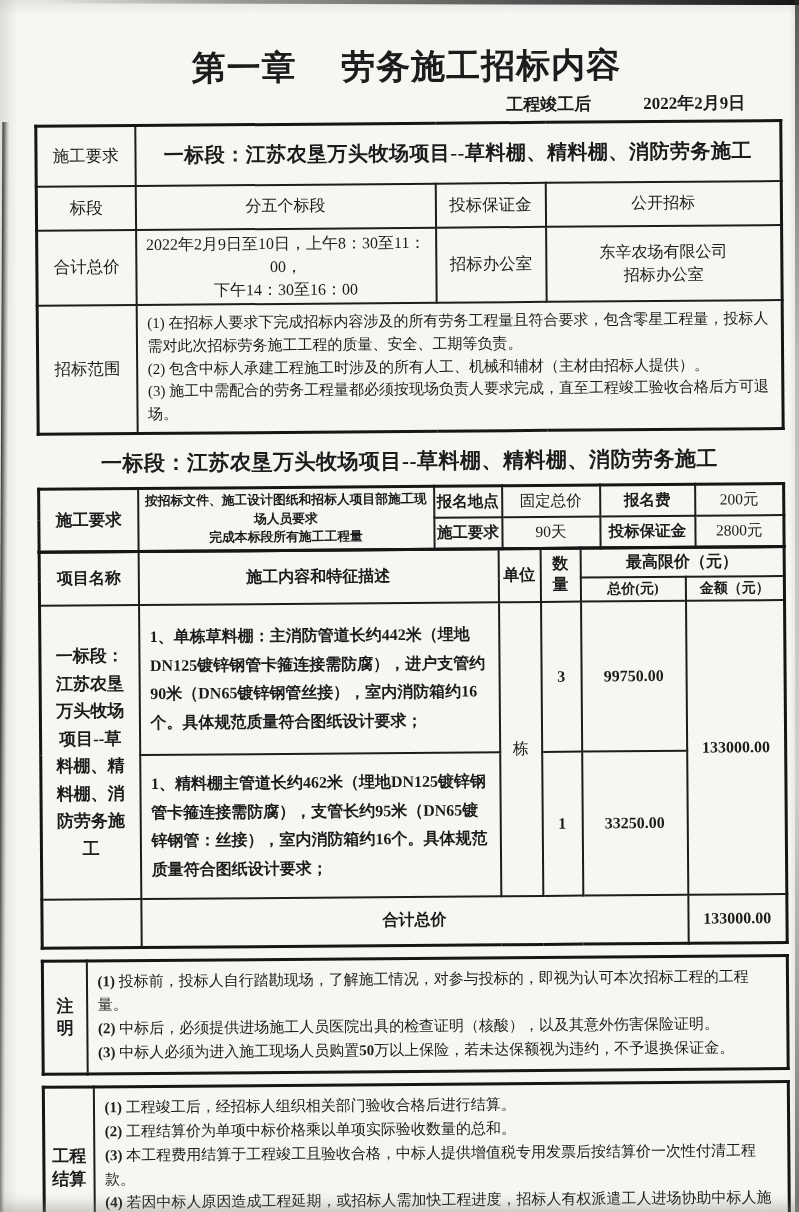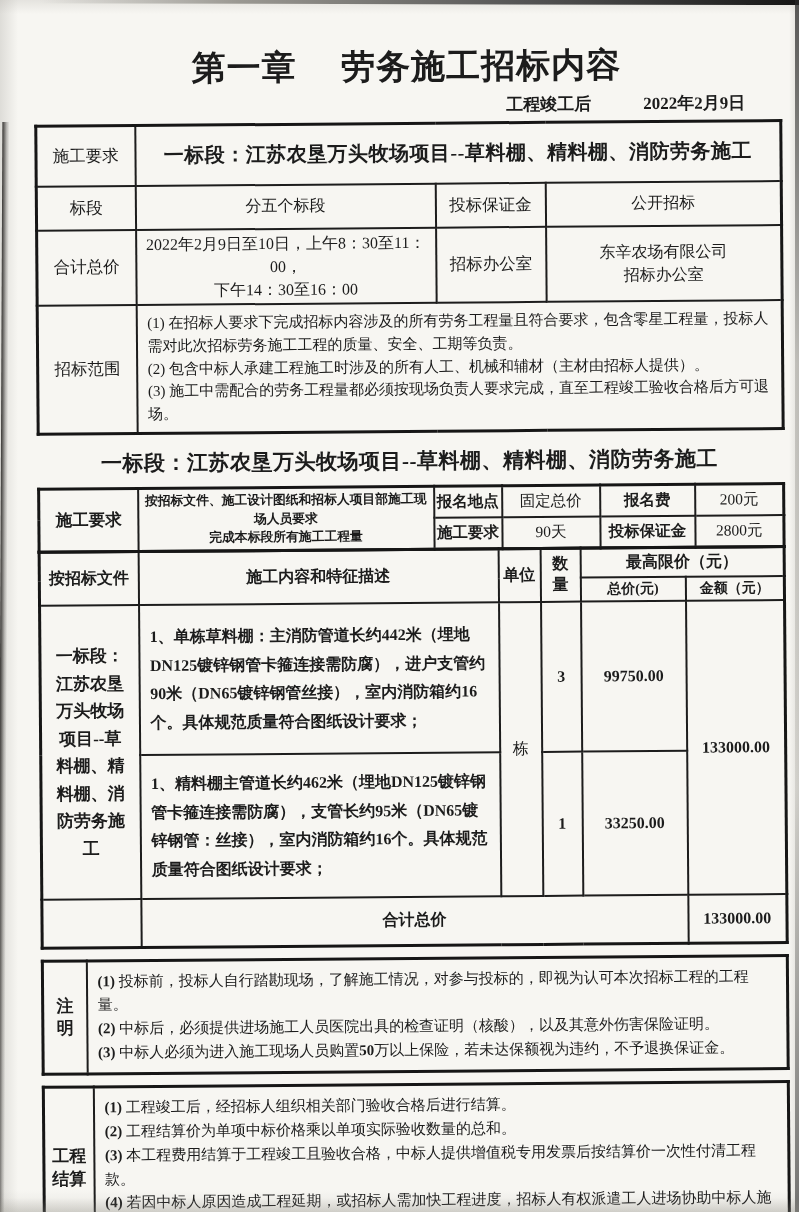--- a/index.html
+++ b/index.html
@@ -166,21 +166,21 @@
     <colgroup>
         <col style="width:99px">
         <col style="width:360px">
         <col style="width:42px">
         <col style="width:40px">
         <col style="width:105px">
         <col style="width:99px">
       </colgroup>
     <tbody>
         <tr>
-      <td rowspan="2" class="hdr">按招标文件</td>
+      <td rowspan="2" class="hdr">项目名称</td>
       <td rowspan="2" class="hdr">施工内容和特征描述</td>
       <td rowspan="2" class="hdr">单位</td>
       <td rowspan="2" class="hdr">数量</td>
       <td colspan="2" class="hdr">最高限价（元）</td>
     </tr>
     <tr>
       <td class="hdr-sub">总价(元)</td>
       <td class="hdr-sub">金额（元）</td>
     </tr>
     <tr class="row-item1">

